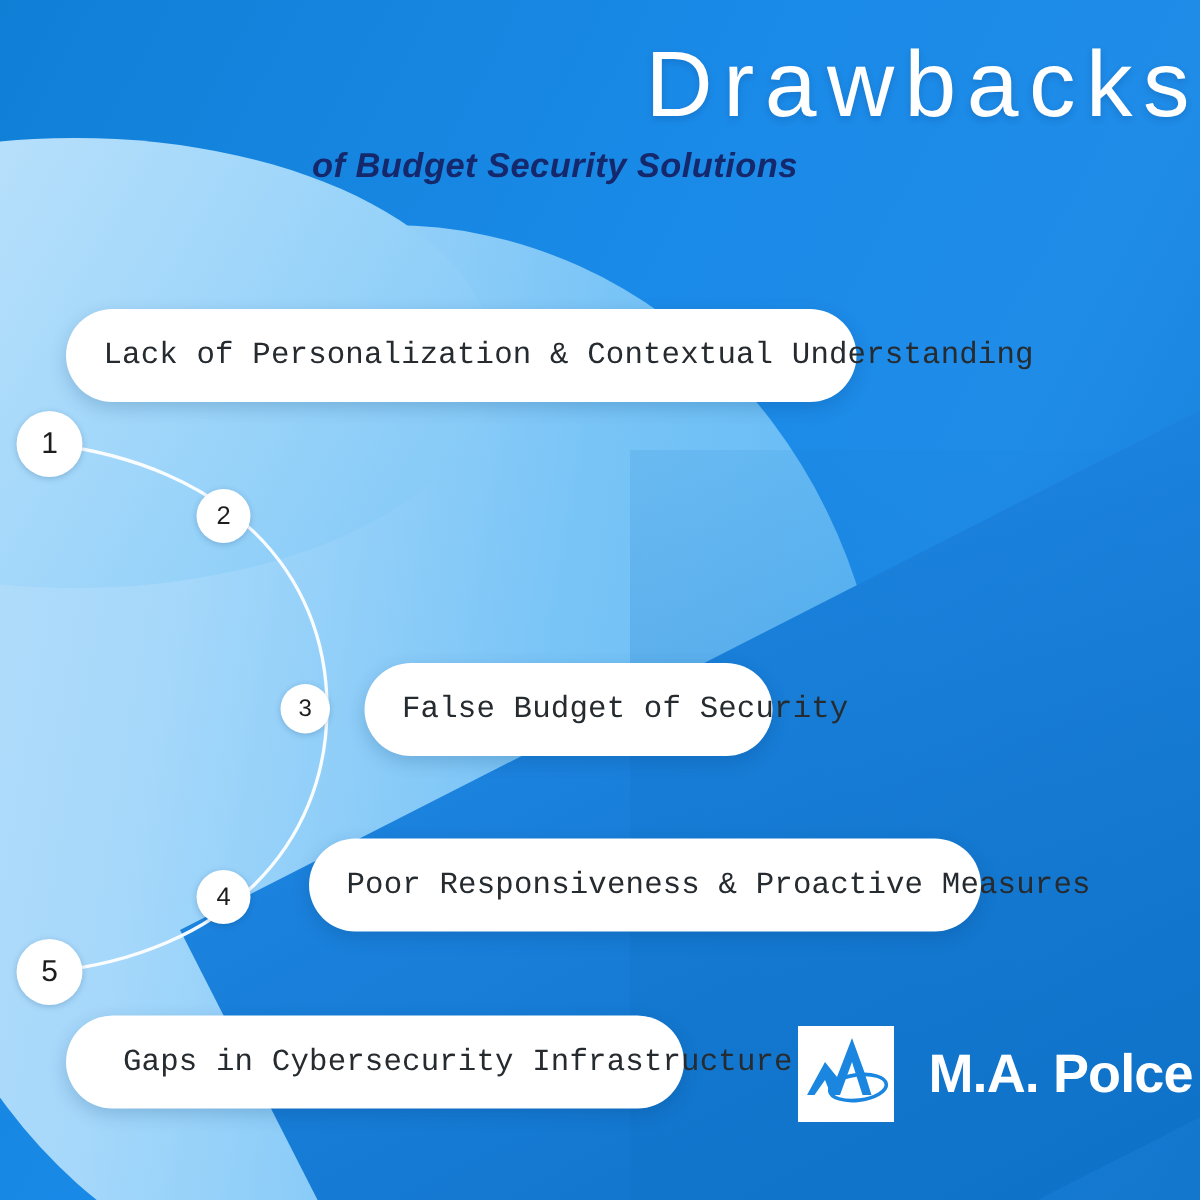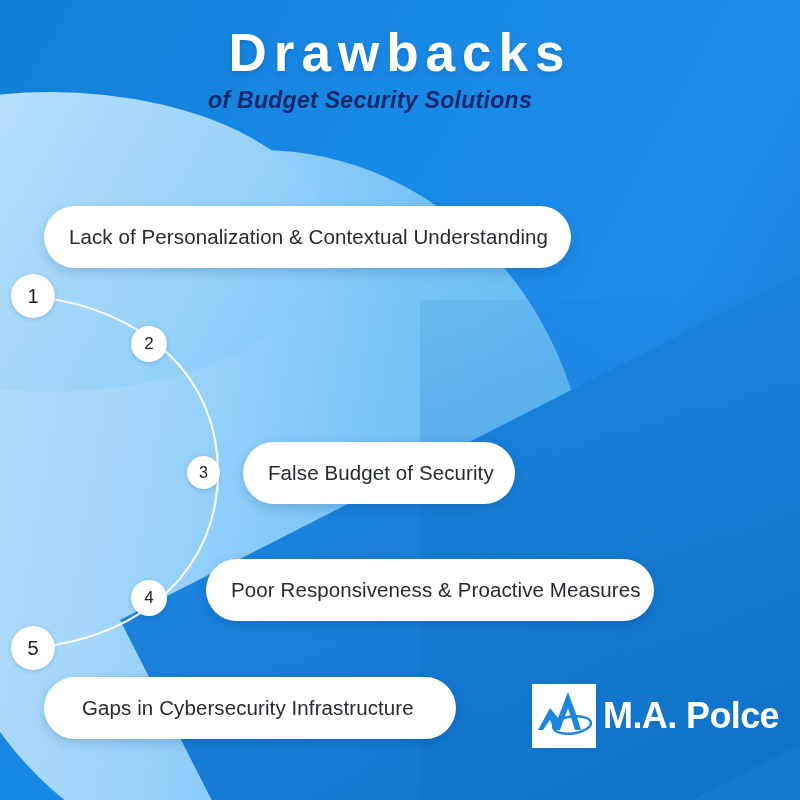--- a/index.html
+++ b/index.html
@@ -43,25 +43,26 @@
     position:absolute;
     right:-40px; top:300px;
     width:420px; height:560px;
     background:linear-gradient(200deg,rgba(25,134,226,.0) 0%,rgba(16,115,201,.55) 100%);
   }
 
   
   .header { position:absolute; left:0; top:24px; width:800px; text-align:center; }
   .title {
     color:#ffffff;
-    font-size:53px;
-    font-weight:bold;
+    font-size:62px;
+    font-weight:normal;
     letter-spacing:7px;
     line-height:1.08;
     text-shadow:0 2px 5px rgba(0,40,90,.18);
+    text-align:right;
   }
   .subtitle {
     color:#15286b;
     font-size:23px;
     font-style:italic;
     font-weight:bold;
     letter-spacing:.3px;
     margin-top:6px;
     padding-right:60px;
     text-align:center;
@@ -85,35 +86,36 @@
 
   
   .pill {
     position:absolute;
     background:#ffffff;
     border-radius:40px;
     display:flex;
     align-items:center;
     box-shadow:0 4px 12px rgba(0,55,105,.20);
     height:62px;
+    font-family:Liberation Mono, monospace;
   }
   .pill span {
     color:#262b30;
     font-size:20.5px;
     white-space:nowrap;
     letter-spacing:.1px;
   }
 
   
   .logo {
     position:absolute;
     left:532px; top:684px;
     display:flex;
     align-items:center;
-    gap:7px;
+    gap:23px;
   }
   .logo-mark { width:64px; height:64px; display:block; }
   .logo-text {
     color:#ffffff;
     font-size:36px;
     font-weight:bold;
     letter-spacing:-.6px;
     white-space:nowrap;
   }
 </style>

